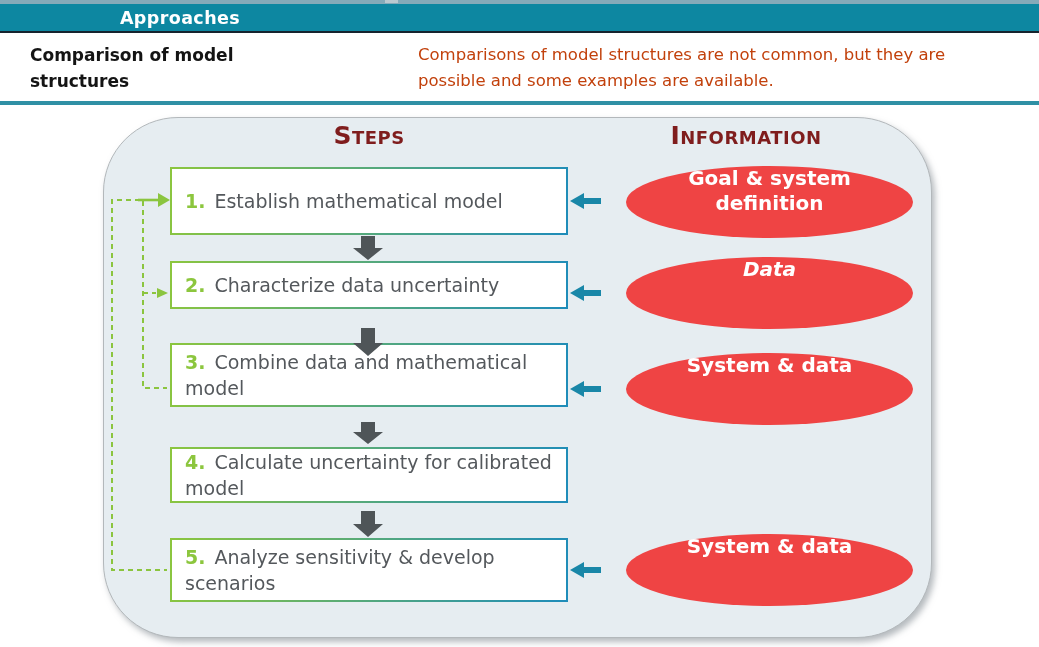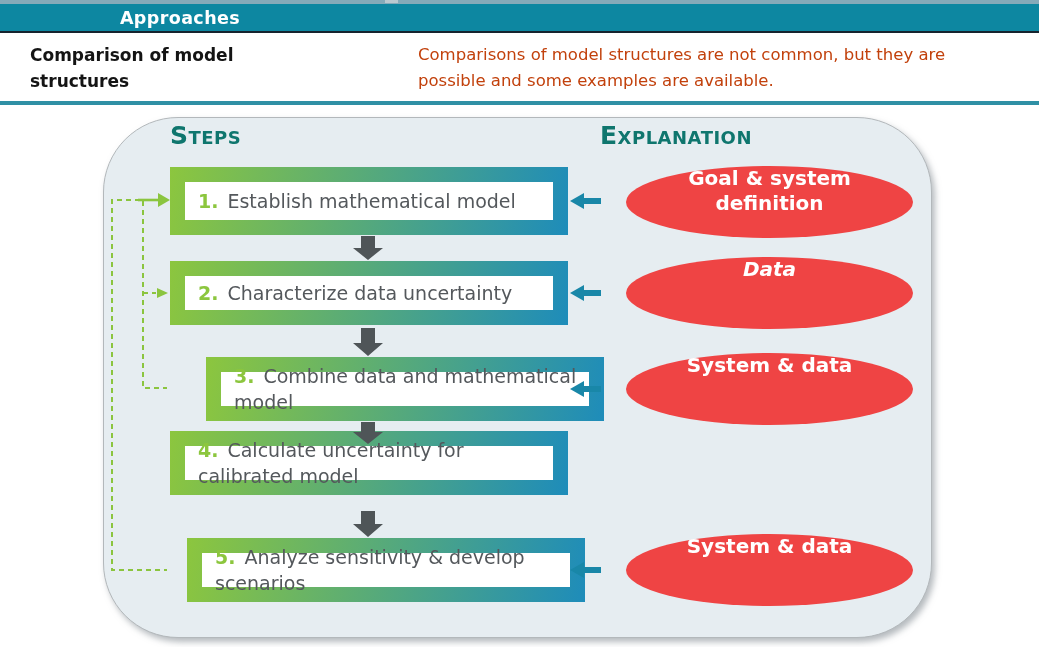--- a/index.html
+++ b/index.html
@@ -24,37 +24,37 @@
     color:#141414;max-width:240px;}
   .cell-explanation{font-size:16.5px;line-height:26px;color:#c2410c;max-width:640px;}
 
   .teal-separator{position:absolute;left:0;top:101px;width:1039px;height:4px;background:#2f90a5;}
 
   
   .diagram{position:absolute;left:103px;top:117px;width:827px;height:519px;
     background:#e6edf1;border:1px solid #b3b8bb;border-radius:75px;
     box-shadow:3px 4px 6px rgba(120,130,136,.55);}
 
-  .col-heading{position:absolute;text-align:left;color:#0f766e;font-weight:bold;
+  .col-heading{position:absolute;text-align:center;color:#7f1d1d;font-weight:bold;
     font-size:25px;font-variant:small-caps;letter-spacing:.5px;}
   .heading-steps{left:170px;top:121px;width:398px;}
   .heading-info{left:600px;top:121px;width:292px;}
 
   
   .step-box{position:absolute;left:170px;width:398px;box-sizing:border-box;
-    background:linear-gradient(100deg,#8cc63e,#1e8cba);padding:15px;}
+    background:linear-gradient(100deg,#8cc63e,#1e8cba);padding:2px;}
   .step-box .inner{width:100%;height:100%;background:#ffffff;box-sizing:border-box;
     display:flex;align-items:center;padding-left:13px;padding-right:6px;}
   .step-text{font-size:19px;line-height:26px;color:#54585c;}
   .step-num{font-weight:bold;color:#8cc63e;margin-right:9px;}
   .box-1{top:167px;height:68px;}
-  .box-2{top:261px;height:64px;}
-  .box-3{top:357px;height:64px;margin-left:36px;}
-  .box-4{top:431px;height:64px;}
-  .box-5{top:538px;height:64px;margin-left:17px;}
+  .box-2{top:261px;height:48px;}
+  .box-3{top:343px;height:64px;}
+  .box-4{top:447px;height:56px;}
+  .box-5{top:538px;height:64px;}
 
   
   .info-ellipse{position:absolute;left:626px;width:287px;height:72px;background:#ef4444;
     border-radius:50%;display:flex;justify-content:center;}
   .info-ellipse .etext{color:#ffffff;font-weight:bold;font-size:20px;line-height:25px;
     text-align:center;max-width:215px;}
   .ell-1{top:166px;}
   .ell-2{top:257px;font-style:italic;}
   .ell-3{top:353px;}
   .ell-4{top:534px;}
@@ -77,21 +77,21 @@
 <div class="table-row">
   <div class="cell-approach">Comparison of model structures</div>
   <div class="cell-explanation">Comparisons of model structures are not common, but they are possible and some examples are available.</div>
 </div>
 
 <div class="teal-separator"></div>
 
 <div class="diagram"></div>
 
 <div class="col-heading heading-steps">Steps</div>
-<div class="col-heading heading-info">Explanation</div>
+<div class="col-heading heading-info">Information</div>
 
 <div class="step-box box-1">
   <div class="inner">
       <div class="step-text"><span class="step-num">1.</span><span>Establish mathematical model</span></div>
     </div>
 </div>
 <div class="step-box box-2">
   <div class="inner">
       <div class="step-text"><span class="step-num">2.</span><span>Characterize data uncertainty</span></div>
     </div>

